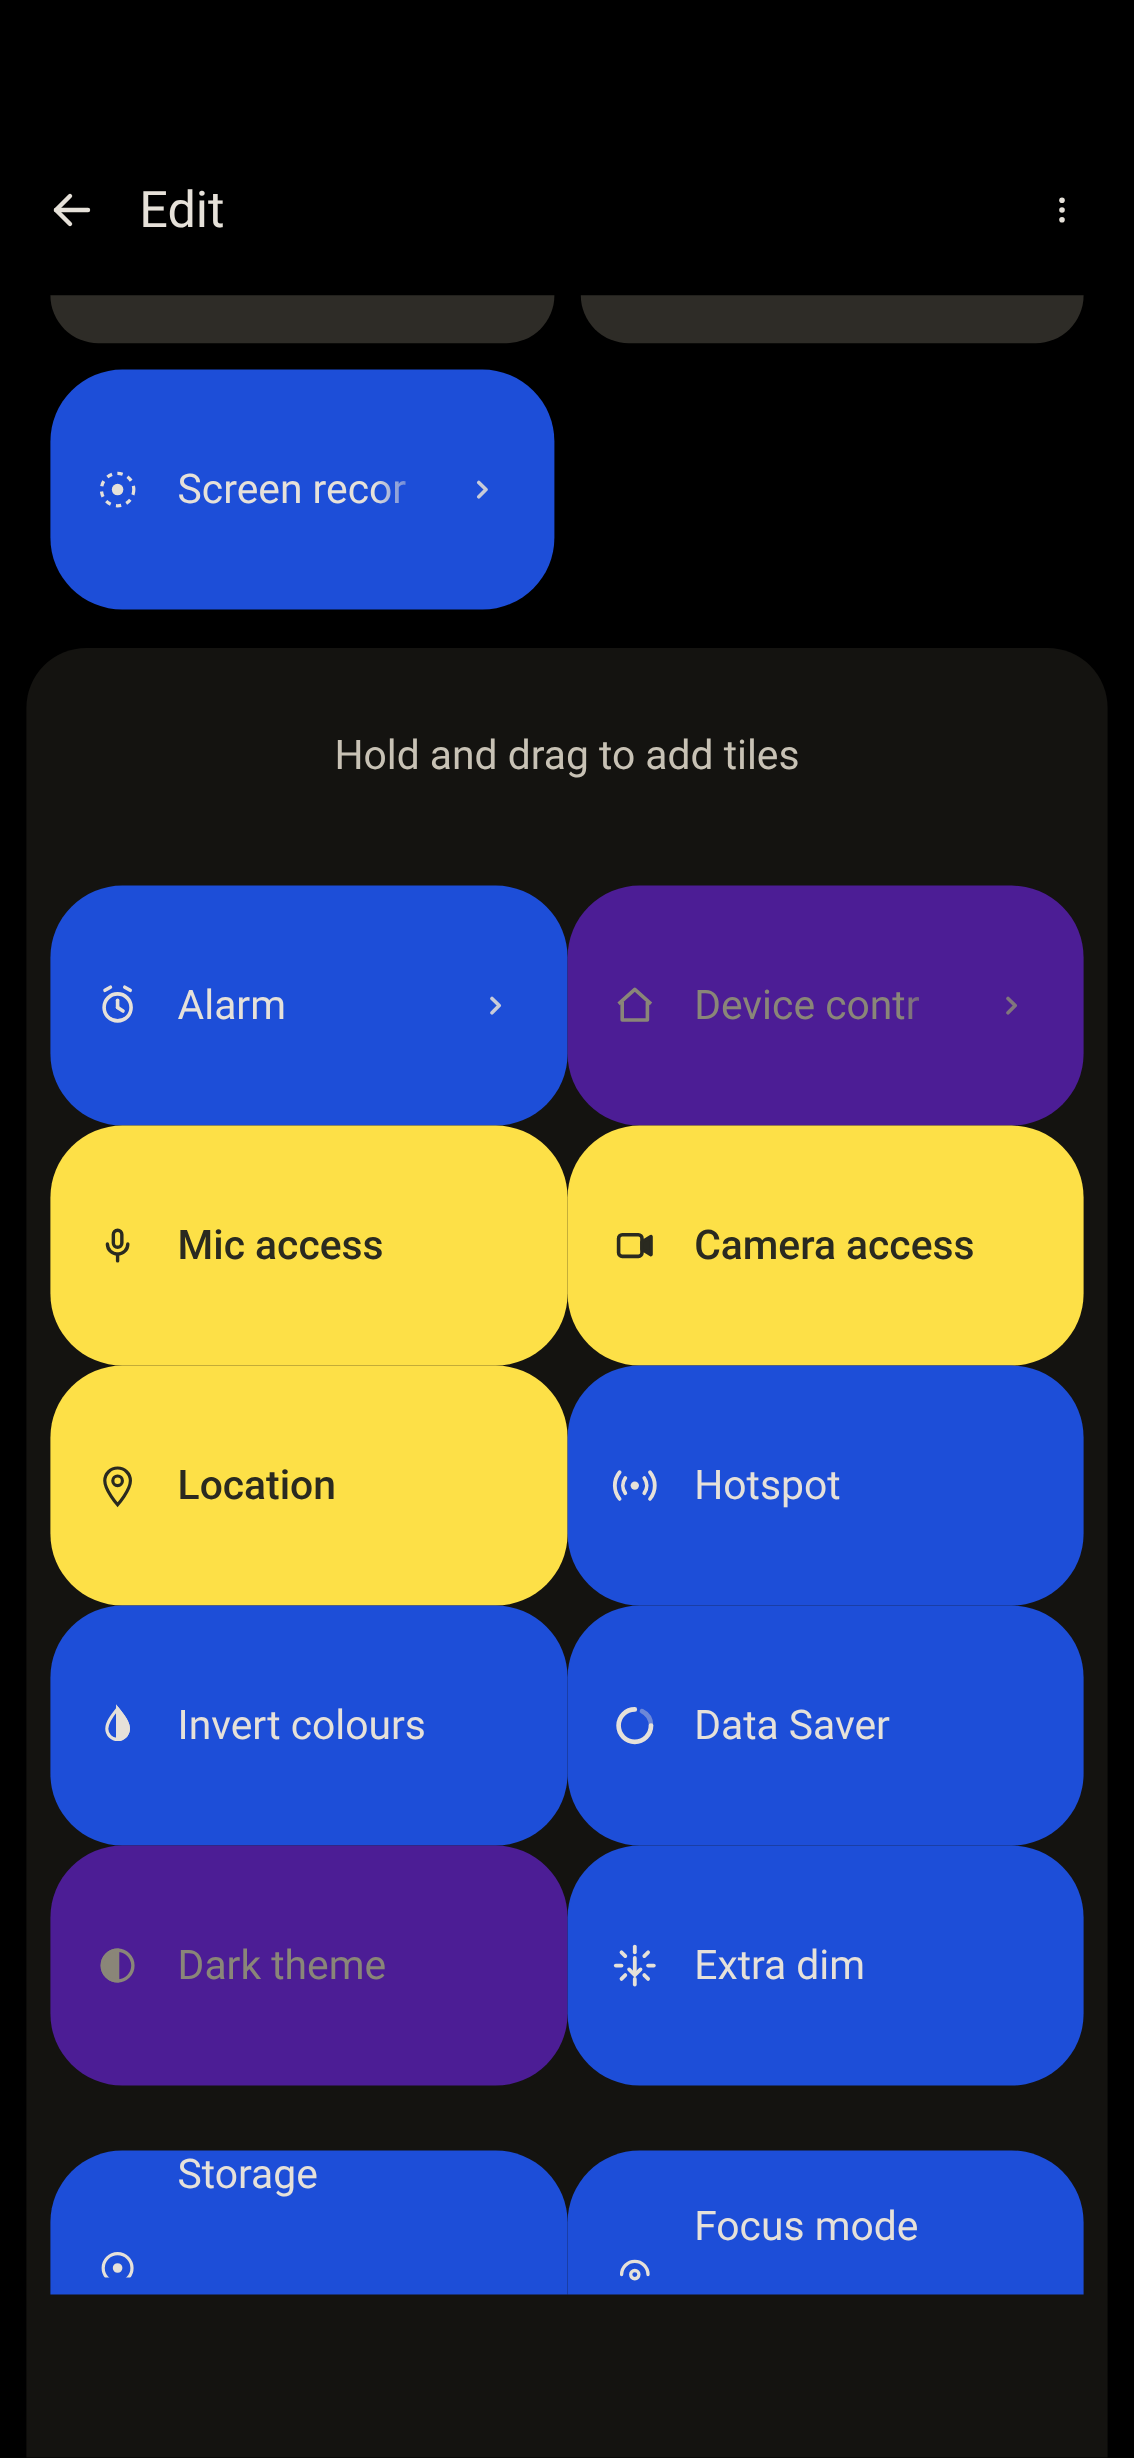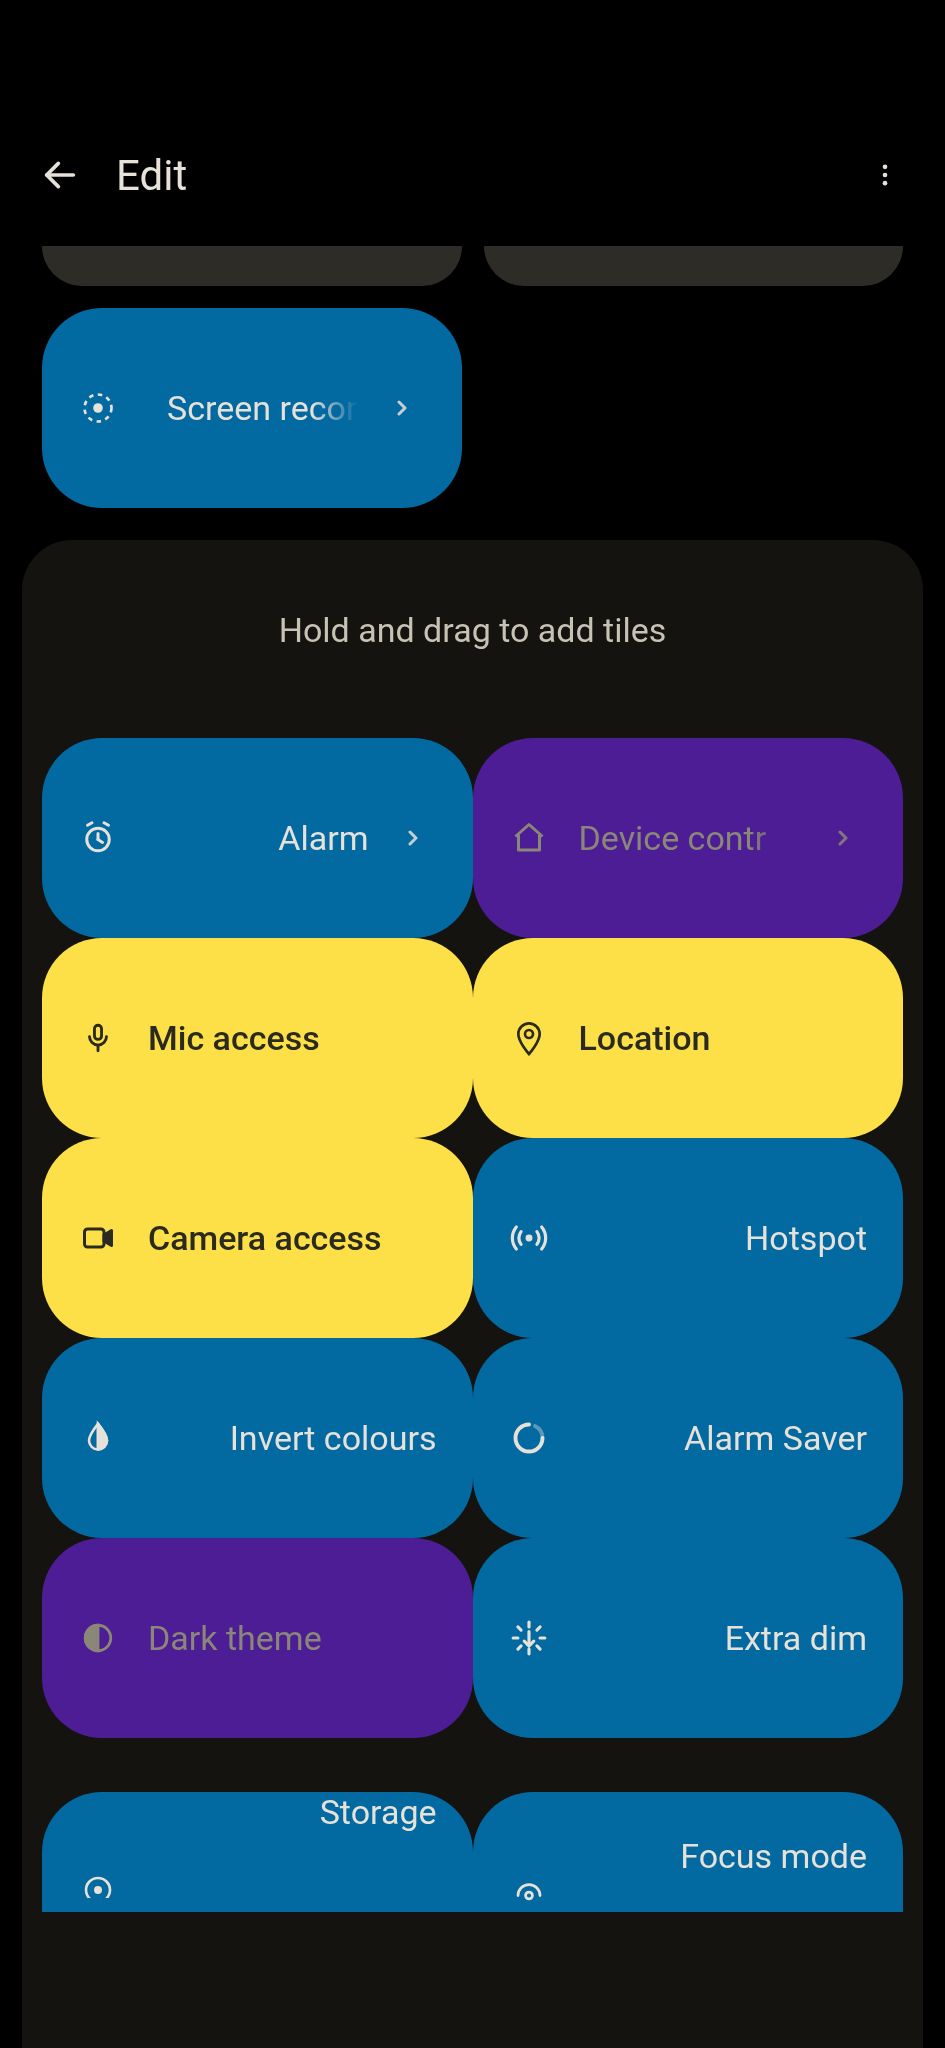--- a/index.html
+++ b/index.html
@@ -86,21 +86,21 @@
     display: flex; align-items: center; justify-content: center;
   }
   .tile .chev {
     flex: 0 0 28px;
     width: 28px; height: 28px;
     display: flex; align-items: center; justify-content: center;
     color: inherit;
     opacity: .85;
     margin-right: 10px;
   }
-  .tile.dark  { background: #0369a1; color: #e6e1d9; text-align: right; }
+  .tile.dark  { background: #1d4ed8; color: #e6e1d9; }
   .tile.dim   { background: #4c1d95; color: #8a8678; }
   .tile.hl    { background: #fde047; color: #2a2a20; }
   .tile.hl .tlabel { font-weight: 500; }
 
   
   .sheet {
     margin: 32px 22px 0 22px;
     background: #141310;
     border-radius: 50px 50px 0 0;
     padding: 70px 20px 0 20px;
@@ -219,36 +219,36 @@
             <rect x="9.5" y="3" width="5" height="10" rx="2.5"></rect>
             <path d="M6 11a6 6 0 0 0 12 0"></path>
               <line x1="12" y1="17" x2="12" y2="21"></line>
           </svg>
         </span>
         <span class="tlabel">Mic access</span>
       </div>
 
       <div class="tile hl">
         <span class="icon">
+          <svg width="36" height="36" viewBox="0 0 24 24" fill="none" stroke="currentColor" stroke-width="2" stroke-linejoin="round">
+            <rect x="3" y="6" width="13" height="12" rx="2"></rect>
+            <path d="M16 10l5-3v10l-5-3z" fill="currentColor"></path>
+          </svg>
+        </span>
+        <span class="tlabel">Camera access</span>
+      </div>
+
+      <div class="tile hl">
+        <span class="icon">
           <svg width="32" height="38" viewBox="0 0 24 28" fill="none" stroke="currentColor" stroke-width="2">
             <path d="M12 26s8-9 8-15a8 8 0 1 0-16 0c0 6 8 15 8 15z"></path>
             <circle cx="12" cy="11" r="3"></circle>
           </svg>
         </span>
         <span class="tlabel">Location</span>
-      </div>
-
-      <div class="tile hl">
-        <span class="icon">
-          <svg width="36" height="36" viewBox="0 0 24 24" fill="none" stroke="currentColor" stroke-width="2" stroke-linejoin="round">
-            <rect x="3" y="6" width="13" height="12" rx="2"></rect>
-            <path d="M16 10l5-3v10l-5-3z" fill="currentColor"></path>
-          </svg>
-        </span>
-        <span class="tlabel">Camera access</span>
       </div>
 
       <div class="tile dark">
         <span class="icon">
           <svg width="38" height="38" viewBox="0 0 24 24" fill="none" stroke="currentColor" stroke-width="2" stroke-linecap="round">
             <circle cx="12" cy="12" r="2.2" fill="currentColor" stroke="none"></circle>
             <path d="M7 16a7 7 0 0 1 0-8"></path>
               <path d="M17 8a7 7 0 0 1 0 8"></path>
             <path d="M4 19a11 11 0 0 1 0-14"></path>
               <path d="M20 5a11 11 0 0 1 0 14"></path>
@@ -268,21 +268,21 @@
         <span class="tlabel">Invert colours</span>
       </div>
 
       <div class="tile dark">
         <span class="icon">
           <svg width="36" height="36" viewBox="0 0 24 24" fill="none" stroke="currentColor" stroke-width="2.6" stroke-linecap="round">
             <path d="M12 3a9 9 0 1 0 9 9"></path>
             <path d="M21 12a9 9 0 0 0-5-8" opacity=".4"></path>
           </svg>
         </span>
-        <span class="tlabel">Alarm Saver</span>
+        <span class="tlabel">Data Saver</span>
       </div>
 
       <div class="tile dim">
         <span class="icon">
           <svg width="34" height="34" viewBox="0 0 24 24" fill="none" stroke="currentColor" stroke-width="2">
             <circle cx="12" cy="12" r="9"></circle>
             <path d="M12 3a9 9 0 0 0 0 18z" fill="currentColor"></path>
           </svg>
         </span>
         <span class="tlabel">Dark theme</span>

